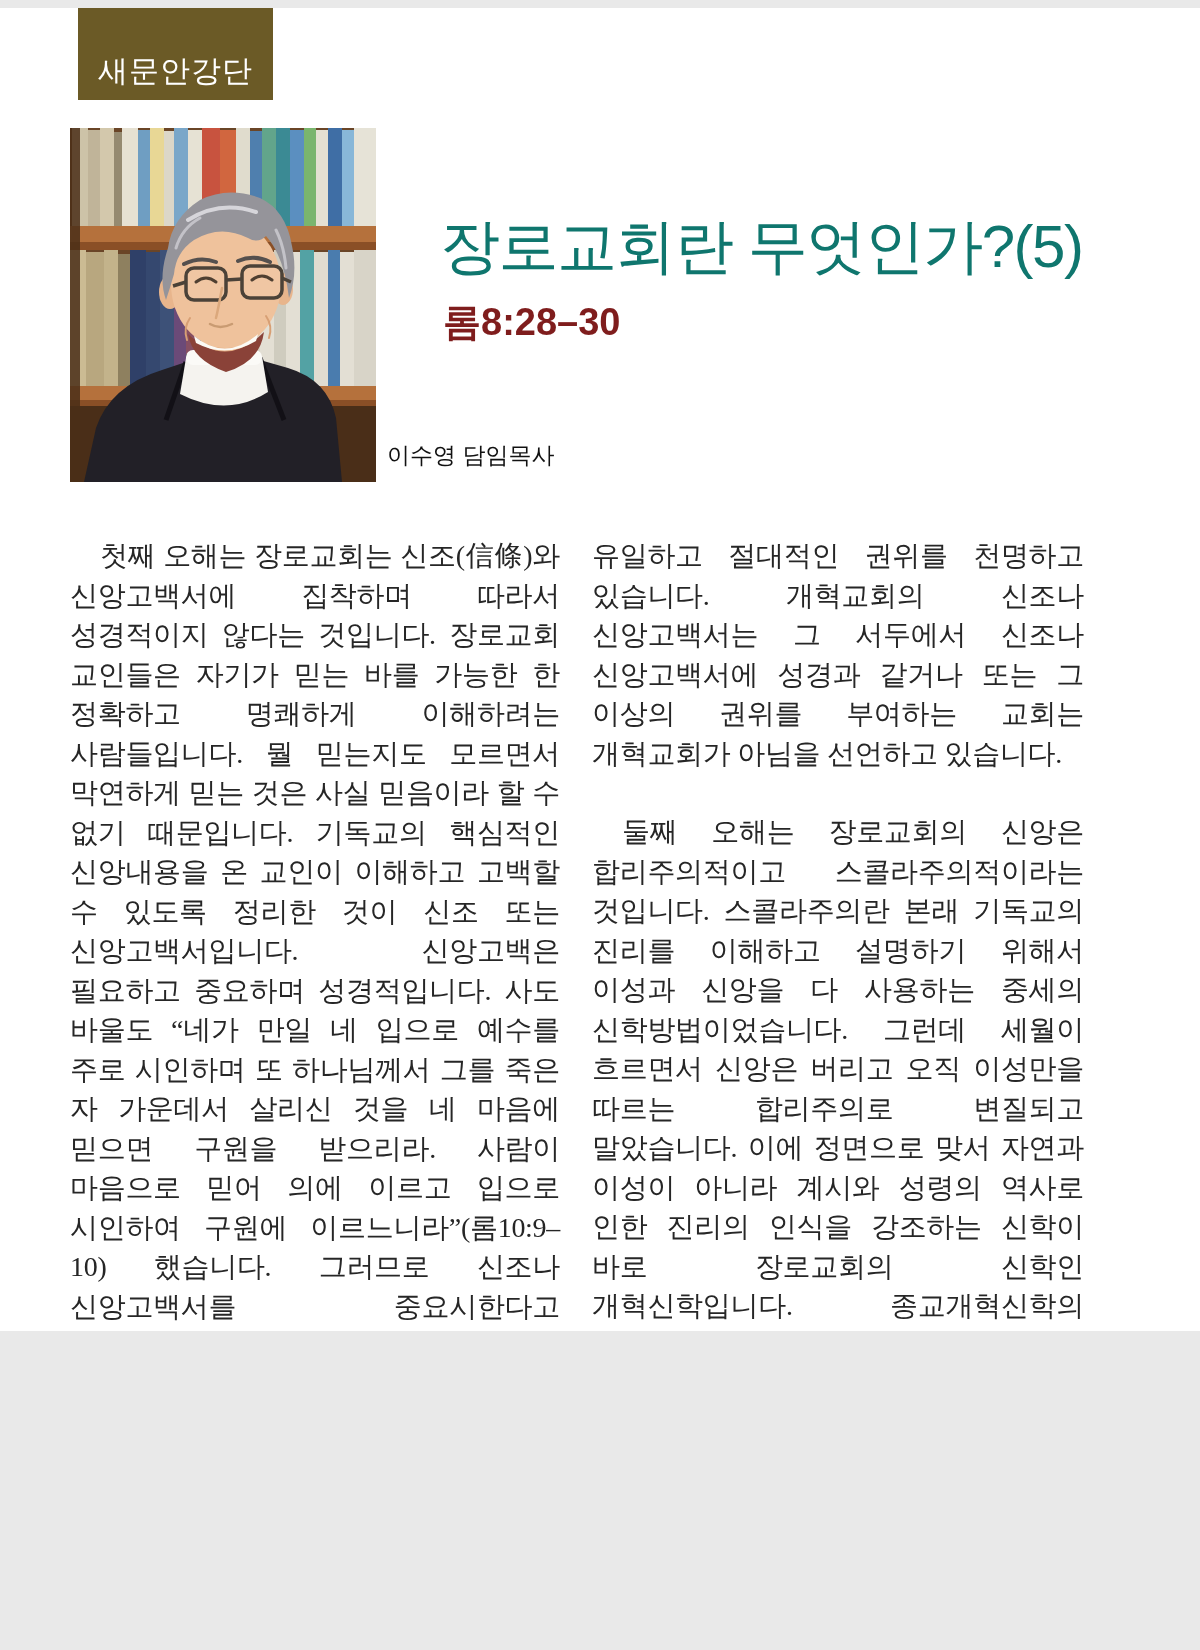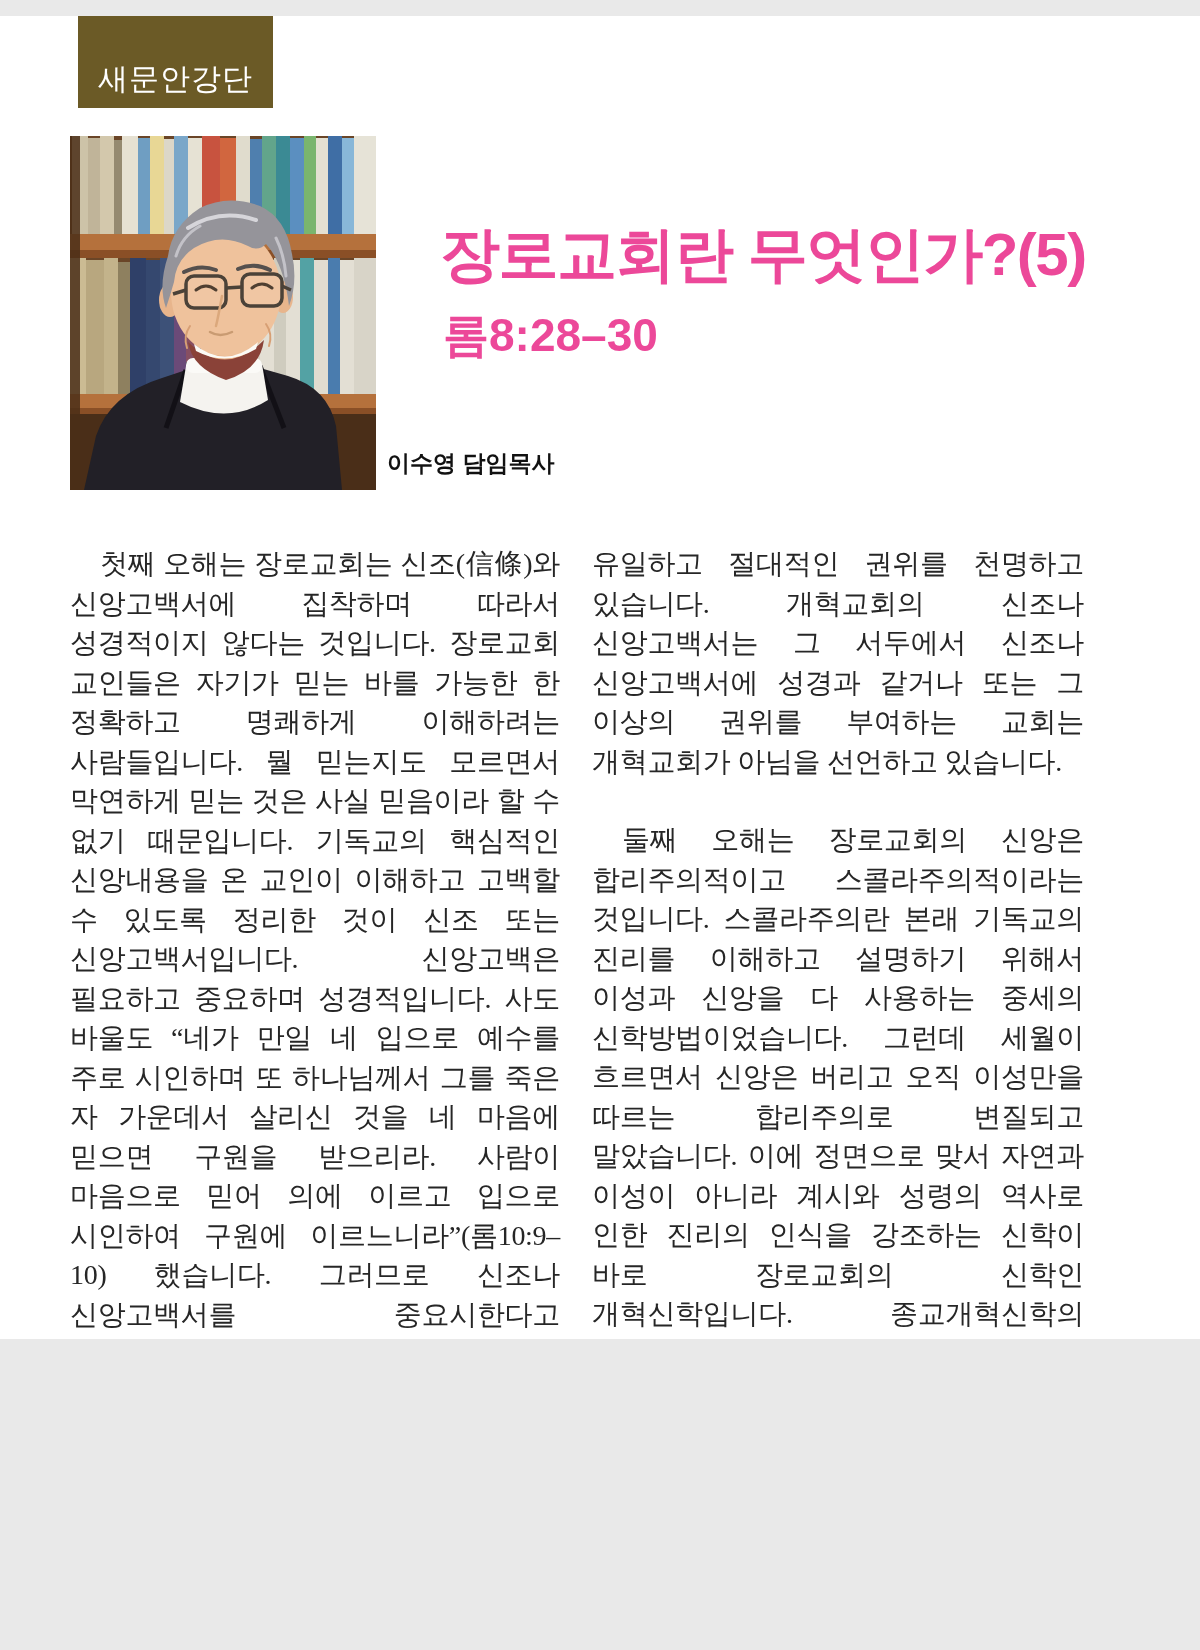--- a/index.html
+++ b/index.html
@@ -6,21 +6,21 @@
     --accent-olive:#6b5a26;
     --body-text:#262626;
     --muted-gray:#8c8c8c;
   }
   *{margin:0;padding:0;box-sizing:border-box;}
   html,body{background:#e9e9e9;}
   .page{
     position:relative;
     width:1200px;height:1323px;
     background:#ffffff;
-    margin:16px auto;
+    margin:8px auto;
     overflow:hidden;
     font-family:"Liberation Sans","DejaVu Sans",sans-serif;
     padding-left:32px;
   }
   
   .badge{
     position:absolute;left:78px;top:0;
     width:195px;height:92px;
     background:var(--accent-olive,#6b5a26);
     display:flex;align-items:flex-end;justify-content:center;
@@ -31,31 +31,31 @@
     line-height:1;
   }
   
   .photo{
     position:absolute;left:70px;top:120px;
     width:306px;height:354px;display:block;
   }
   
   .title{
     position:absolute;left:440px;top:206px;
-    font-size:60px;font-weight:700;letter-spacing:-1.5px;
-    color:#ec4899;line-height:1.1;white-space:nowrap;text-align:right;
+    font-size:60px;font-weight:400;letter-spacing:-1.5px;
+    color:#0f766e;line-height:1.1;white-space:nowrap;text-align:right;
   }
   .scripture{
     position:absolute;left:443px;top:294px;
-    font-size:46px;font-weight:700;letter-spacing:0;
-    color:#ec4899;line-height:1.1;
+    font-size:38px;font-weight:700;letter-spacing:0;
+    color:#7f1d1d;line-height:1.1;
   }
   .caption{
     position:absolute;left:387px;top:434px;
-    font-size:23px;font-weight:700;color:#111111;line-height:1.2;
+    font-size:23px;font-weight:400;color:#111111;line-height:1.2;
   }
   
   .col{
     position:absolute;top:528px;
     font-family:"Liberation Serif","DejaVu Serif",serif;
     font-size:28px;line-height:39.5px;
     color:var(--body-text,#262626);
     text-align:justify;
     letter-spacing:-0.3px;
     word-break:keep-all;

